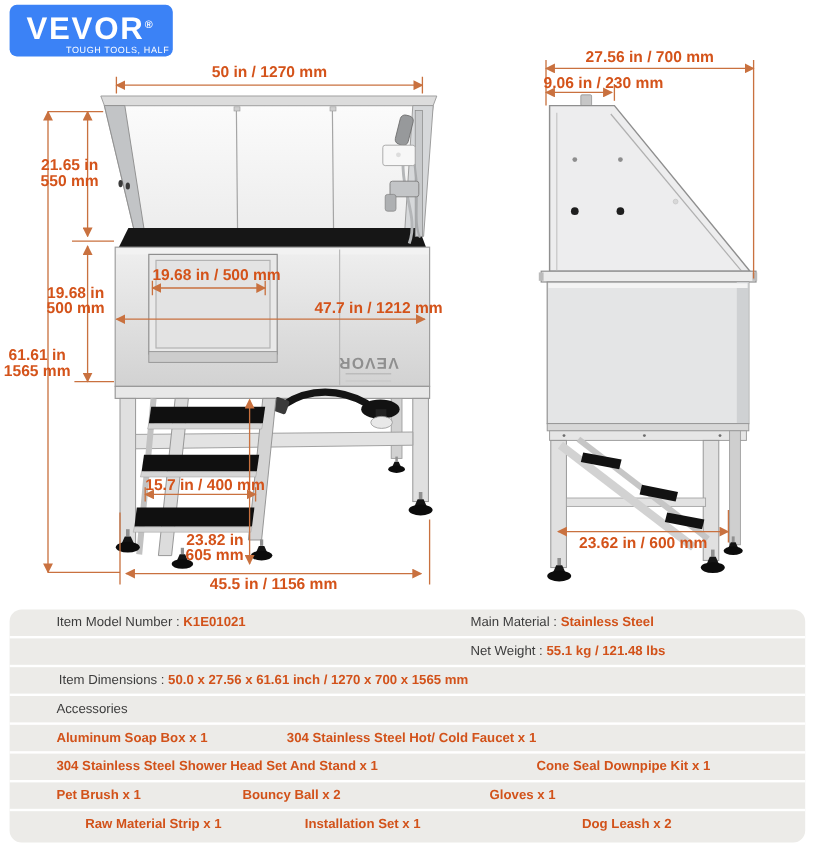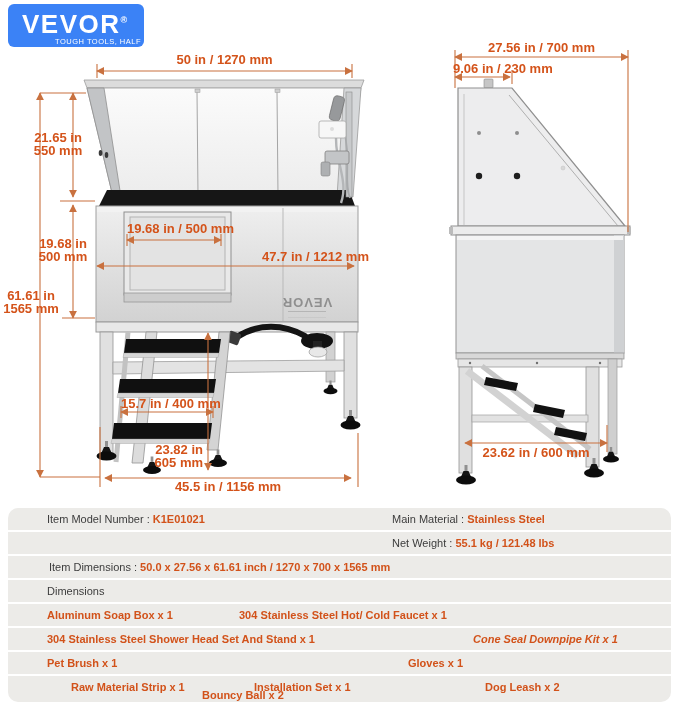--- a/index.html
+++ b/index.html
@@ -236,33 +236,33 @@
       <span class="cell" style="left:39px;"><span class="lbl">Item Model Number :</span> <span class="val">K1E01021</span></span>
       <span class="cell" style="left:384px;"><span class="lbl">Main Material :</span> <span class="val">Stainless Steel</span></span>
     </div>
     <div class="spec-row">
       <span class="cell" style="left:384px;"><span class="lbl">Net Weight :</span> <span class="val">55.1 kg / 121.48 lbs</span></span>
     </div>
     <div class="spec-row">
       <span class="cell" style="left:41px;"><span class="lbl">Item Dimensions :</span> <span class="val">50.0 x 27.56 x 61.61 inch / 1270 x 700 x 1565 mm</span></span>
     </div>
     <div class="spec-row">
-      <span class="cell" style="left:39px;"><span class="lbl">Dimensions</span></span>
+      <span class="cell" style="left:39px;"><span class="lbl">Accessories</span></span>
     </div>
     <div class="spec-row">
       <span class="cell acc" style="left:39px;">Aluminum Soap Box x 1</span>
       <span class="cell acc" style="left:231px;">304 Stainless Steel Hot/ Cold Faucet x 1</span>
     </div>
     <div class="spec-row">
       <span class="cell acc" style="left:39px;">304 Stainless Steel Shower Head Set And Stand  x 1</span>
-      <span class="cell acc" style="left:465px;font-style:italic;">Cone Seal Downpipe Kit x 1</span>
+      <span class="cell acc" style="left:439px;">Cone Seal Downpipe Kit x 1</span>
     </div>
     <div class="spec-row">
       <span class="cell acc" style="left:39px;">Pet Brush x 1</span>
-      <span class="cell acc" style="left:194px;margin-top:32px;">Bouncy Ball x 2</span>
+      <span class="cell acc" style="left:194px;">Bouncy Ball x 2</span>
       <span class="cell acc" style="left:400px;">Gloves x 1</span>
     </div>
     <div class="spec-row">
       <span class="cell acc" style="left:39px;margin-left:24px;">Raw Material Strip x 1</span>
       <span class="cell acc" style="left:246px;">Installation Set x 1</span>
       <span class="cell acc" style="left:477px;">Dog Leash x 2</span>
     </div>
   </div>
 
 </div>

